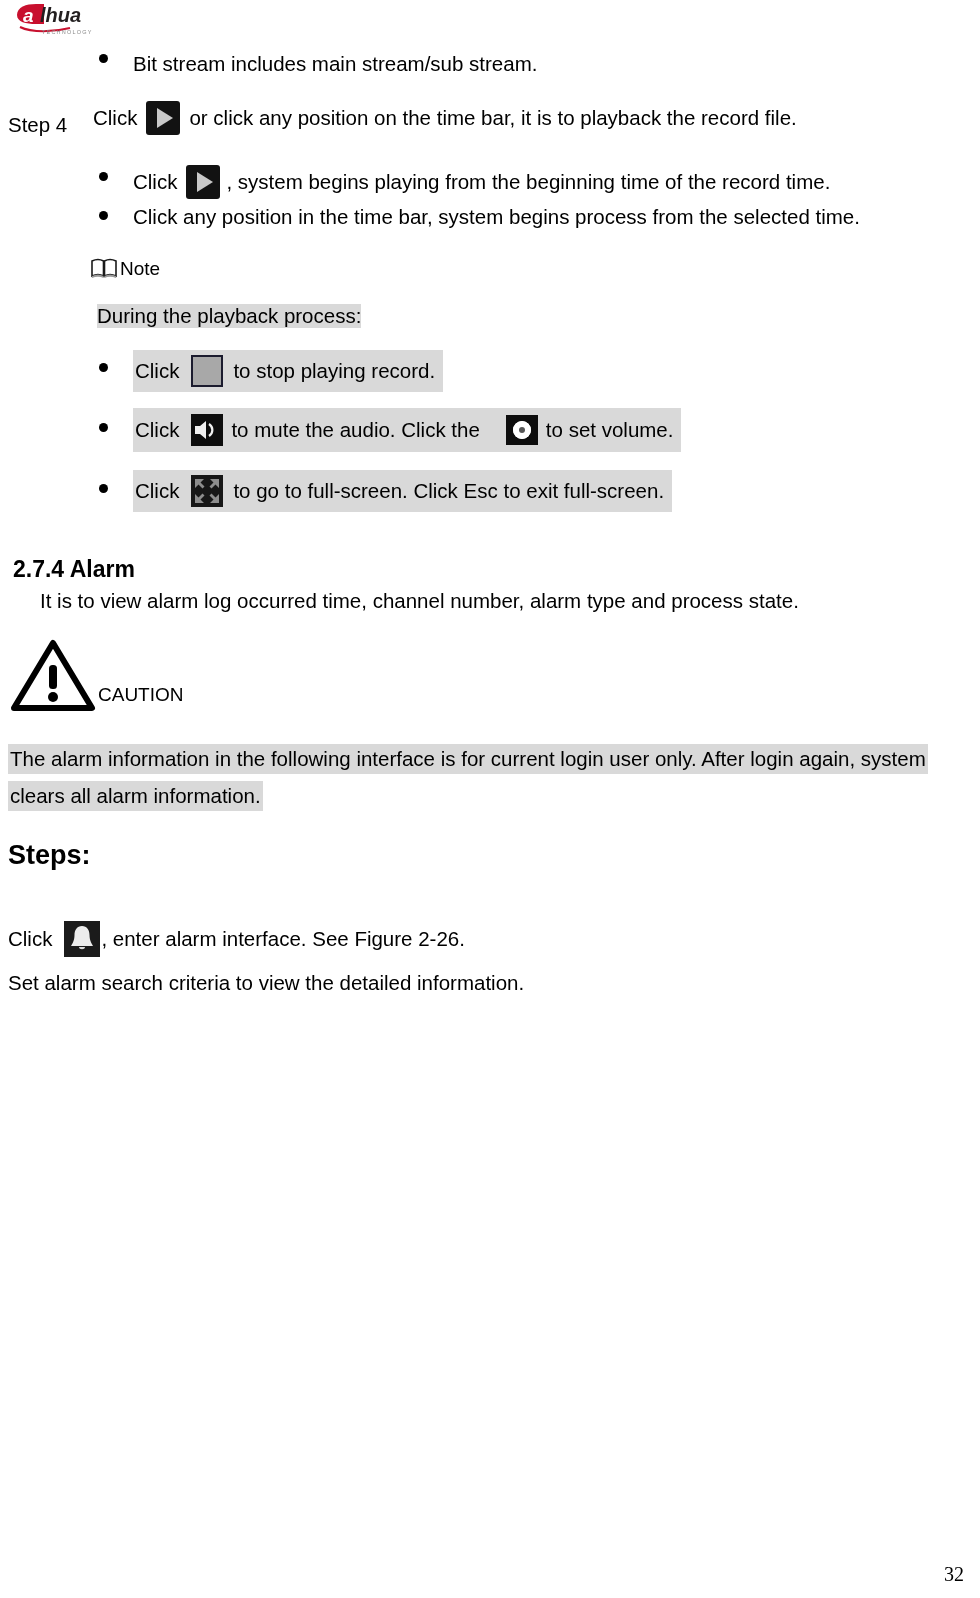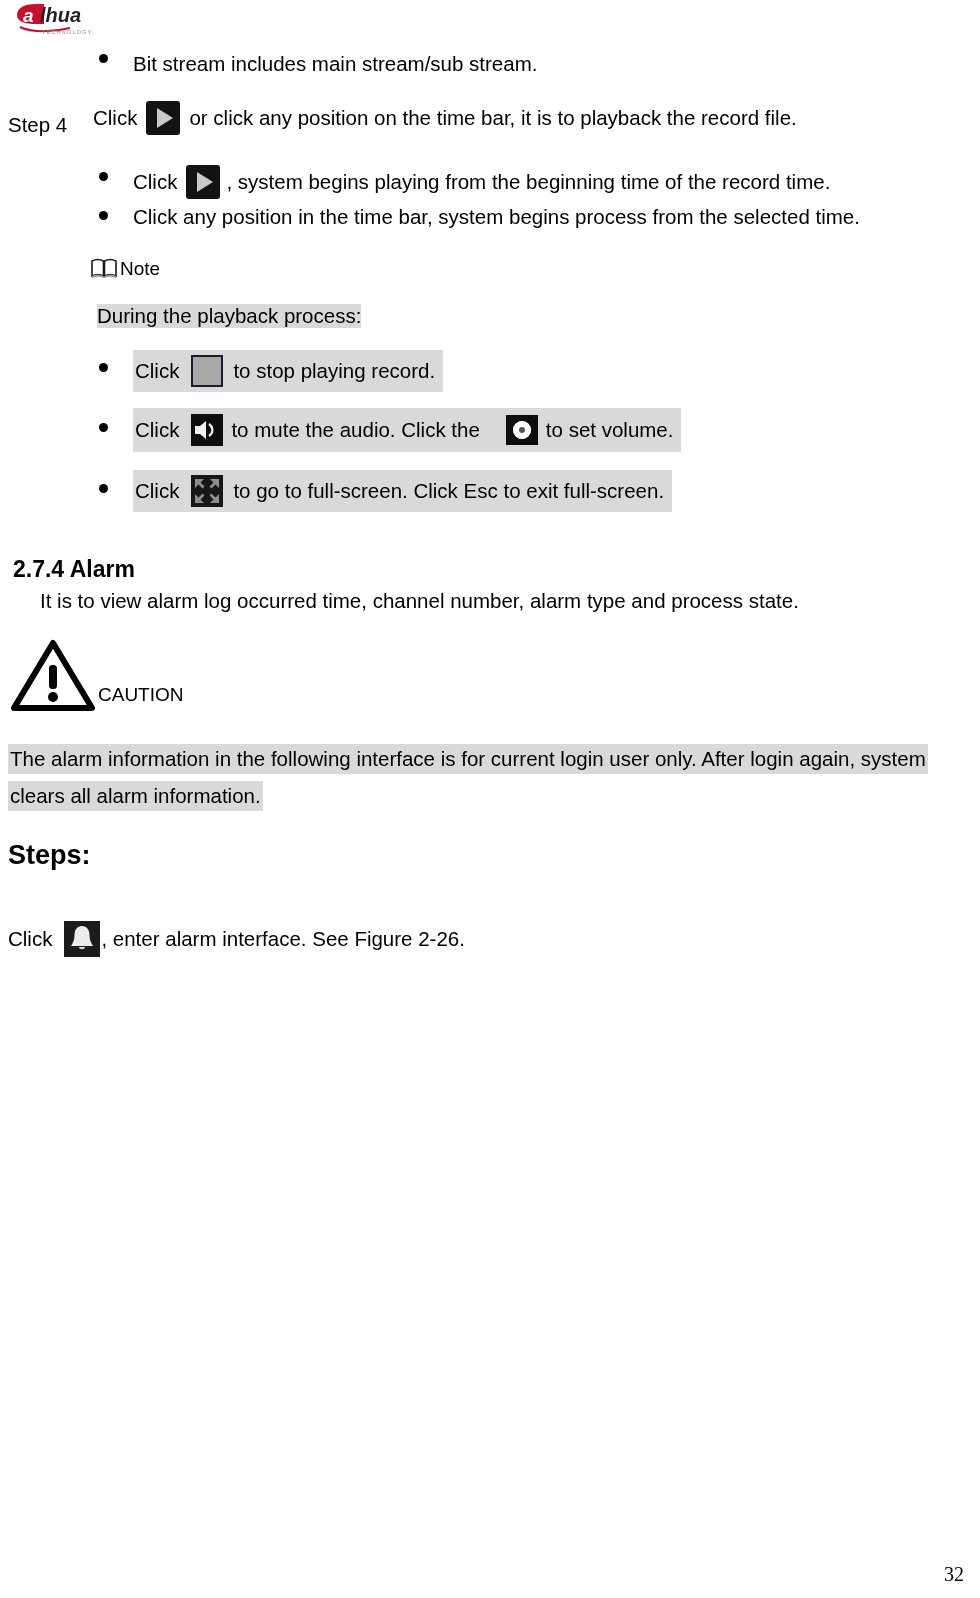--- a/index.html
+++ b/index.html
@@ -314,16 +314,17 @@
     <span>Click</span>
     <span class="icon-chip ic-bell" style="margin:0 1px 0 12px;">
       <svg width="26" height="30" viewBox="0 0 26 30" xmlns="http://www.w3.org/2000/svg">
         <path d="M13 2 C8 2, 5.5 6, 5.5 11 C5.5 17, 3 20, 2 22 L24 22 C23 20, 20.5 17, 20.5 11 C20.5 6, 18 2, 13 2 Z" fill="#ececec"></path>
         <path d="M10 23 C10 26, 16 26, 16 23 Z" fill="#dcdcdc"></path>
       </svg>
     </span>
     <span>, enter alarm interface. See Figure 2-26.</span>
   </div>
 
+  <div class="body-line" style="left:8px; top:971px;">Set alarm search criteria to view the detailed information.</div>
 
   <div class="page-num">32</div>
 
 </div>
 
 </body></html>

